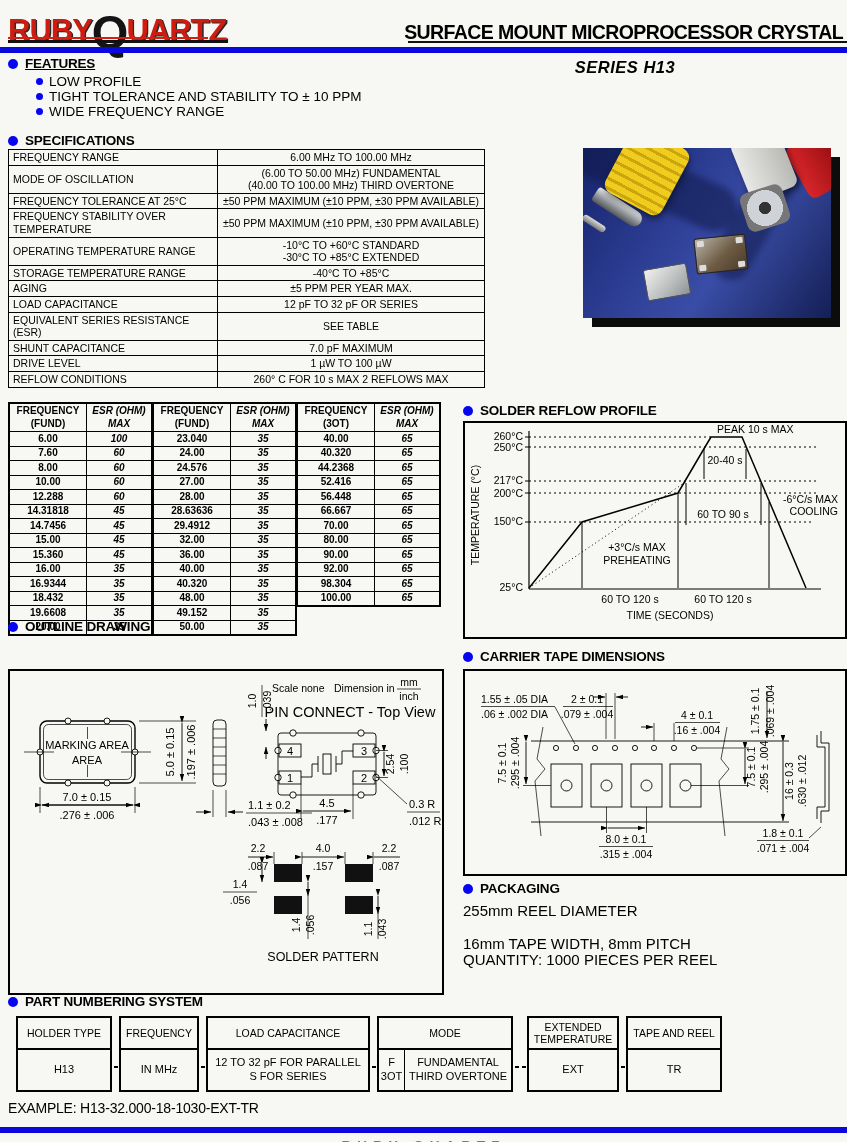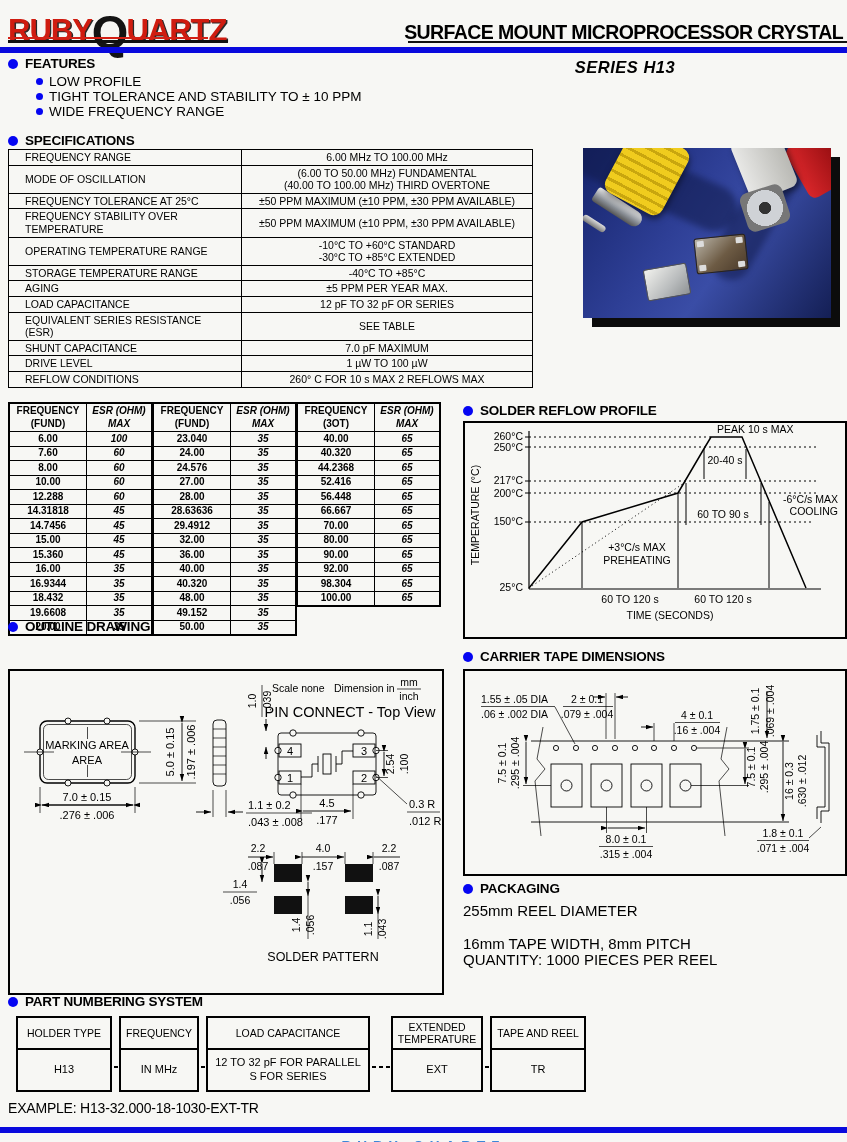--- a/index.html
+++ b/index.html
@@ -17,21 +17,21 @@
   .blue-bar{left:0;top:47px;width:847px;height:6px;background:#0909dd;}
   .series{left:540px;top:58px;width:170px;text-align:center;font-size:16.5px;font-weight:bold;font-style:italic;letter-spacing:0.5px;}
   
   .sec-head{font-size:13.5px;font-weight:bold;letter-spacing:-0.2px;white-space:nowrap;}
   .dot{display:inline-block;width:10px;height:10px;border-radius:50%;background:#0505f2;margin-right:7px;vertical-align:-1px;}
   
   .feat-item{font-size:13.5px;white-space:nowrap;}
   .feat-item .sdot{display:inline-block;width:7px;height:7px;border-radius:50%;background:#0505f2;margin-right:6px;vertical-align:1px;}
   
   .spec-table{left:8px;top:149px;border-collapse:collapse;}
-  .spec-table td{border:1.6px solid #000;font-size:10.5px;line-height:1.2;padding:1px 16px;}
+  .spec-table td{border:1.6px solid #000;font-size:10.5px;line-height:1.2;padding:1px 4px;}
   .spec-table .spec-label{width:200px;}
   .spec-table .spec-value{width:258px;text-align:center;}
   .preline{white-space:pre-line;}
   
   .photo{left:583px;top:148px;width:248px;height:170px;background:linear-gradient(125deg,#16246b 0%,#2e3f96 40%,#3a4da6 60%,#141f55 100%);box-shadow:9px 9px 0 0 #0c0c0c;overflow:hidden;}
   .photo .cableshadow1{position:absolute;left:-20px;top:10px;width:180px;height:46px;background:#101a4a;opacity:.55;border-radius:24px;transform:rotate(24deg);filter:blur(3px);}
   .photo .cableshadow2{position:absolute;right:-10px;top:40px;width:160px;height:40px;background:#0e1745;opacity:.5;border-radius:22px;transform:rotate(-60deg);filter:blur(3px);}
   .photo .rca-yellow{position:absolute;left:32px;top:-14px;width:64px;height:74px;background:repeating-linear-gradient(180deg,#f0cc1e 0 6px,#c9a60e 6px 9px);border-radius:10px;transform:rotate(28deg);box-shadow:2px 3px 6px rgba(0,0,0,.5);}
   .photo .rca-tip{position:absolute;left:8px;top:52px;width:54px;height:16px;background:linear-gradient(180deg,#f2f2f2,#8a8f96 60%,#555);border-radius:3px 8px 8px 3px;transform:rotate(33deg);}
   .photo .rca-pin{position:absolute;left:-2px;top:72px;width:26px;height:7px;background:linear-gradient(180deg,#ddd,#777);border-radius:4px;transform:rotate(33deg);}
@@ -92,21 +92,21 @@
 
   <div class="abs logo">
     <span class="ruby">RUBY</span><span class="bigq">Q</span><span class="uartz">UARTZ</span>
   </div>
   <div class="abs rule-red"></div>
   <div class="abs rule-black-left"></div>
   <div class="abs doc-title">SURFACE MOUNT MICROPROCESSOR CRYSTAL</div>
   <div class="abs rule-black-right"></div>
   <div class="abs blue-bar"></div>
 
-  <div class="abs sec-head" style="left:8px;top:56px;"><span class="dot"></span><span>FEATURES</span></div>
+  <div class="abs sec-head" style="left:8px;top:56px;text-decoration:underline;"><span class="dot"></span><span>FEATURES</span></div>
   <div class="abs" style="left:36px;top:74px;">
 
   <div class="feat-item"><span class="sdot"></span><span>LOW PROFILE</span></div>
       <div class="feat-item"><span class="sdot"></span><span>TIGHT TOLERANCE AND STABILITY TO ± 10 PPM</span></div>
       <div class="feat-item"><span class="sdot"></span><span>WIDE FREQUENCY RANGE</span></div>
     </div>
   <div class="abs series">SERIES  H13</div>
 
   <div class="abs sec-head" style="left:8px;top:133px;"><span class="dot"></span><span>SPECIFICATIONS</span></div>
   <table class="abs spec-table">
@@ -689,20 +689,29 @@
         <i></i>
       </div>
     <div class="pn-box" style="width:160px;">
       <div class="pn-head">LOAD CAPACITANCE</div>
       <div class="pn-val preline">12 TO 32 pF FOR PARALLEL
 S FOR SERIES</div>
     </div>
     <div class="pn-gap">
         <i></i>
       </div>
+    <div class="pn-box" style="width:132px;">
+      <div class="pn-head">MODE</div>
+      <div class="mode-val">
+        <div class="mode-codes preline">F
+3OT</div>
+        <div class="preline">FUNDAMENTAL
+THIRD OVERTONE</div>
+      </div>
+    </div>
     <div class="pn-gap">
         <i></i>
       </div>
     <div class="pn-gap">
         <i></i>
       </div>
     <div class="pn-box" style="width:88px;">
       <div class="pn-head preline">EXTENDED
 TEMPERATURE</div>
       <div class="pn-val">EXT</div>

